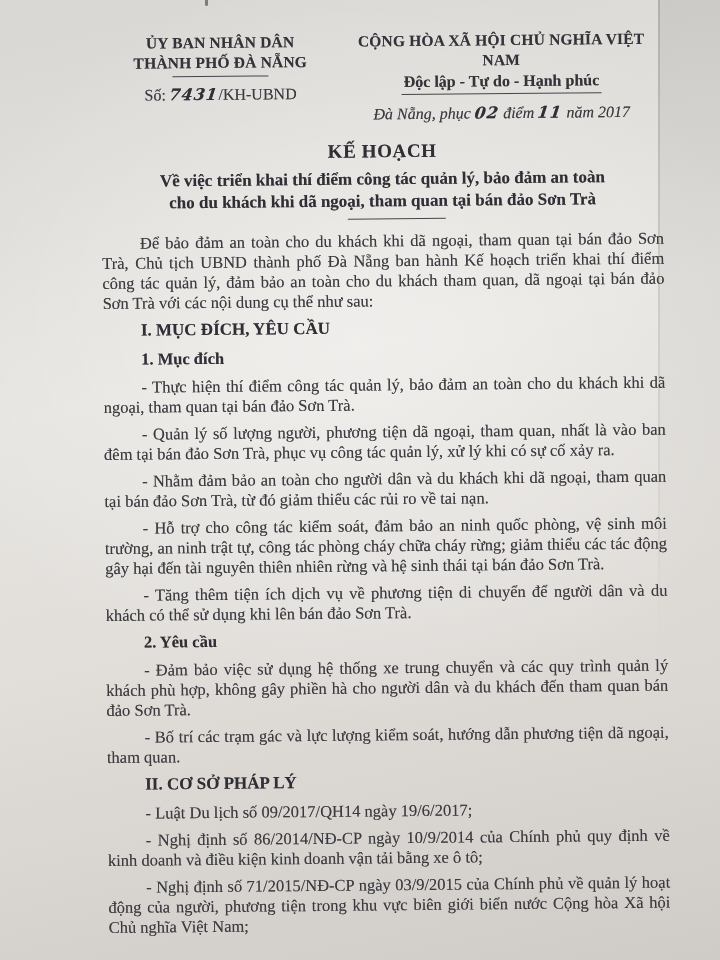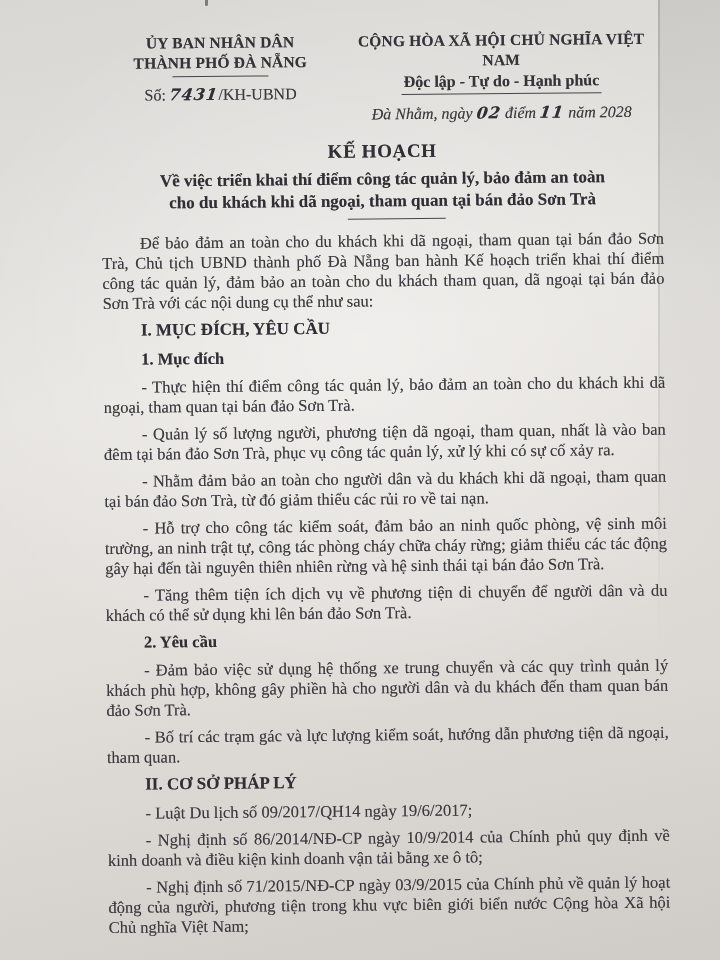--- a/index.html
+++ b/index.html
@@ -69,21 +69,21 @@
   <div class="hdr">
     <div class="hdr-left">
       <div class="hdr-bold">ỦY BAN NHÂN DÂN</div>
       <div class="hdr-bold">THÀNH PHỐ ĐÀ NẴNG</div>
       <div class="org-rule"></div>
       <div class="so-line"><span>Số: </span><span class="hand">7431</span><span>/KH-UBND</span></div>
     </div>
     <div class="hdr-right">
       <div class="hdr-bold">CỘNG HÒA XÃ HỘI CHỦ NGHĨA VIỆT NAM</div>
       <div><span class="motto">Độc lập - Tự do - Hạnh phúc</span></div>
-      <div class="dateline"><span>Đà Nhằm, ngày </span><span class="hand">02</span><span> điểm </span><span class="hand">11</span><span> năm 2028</span></div>
+      <div class="dateline"><span>Đà Nẵng, phục </span><span class="hand">02</span><span> điểm </span><span class="hand">11</span><span> năm 2017</span></div>
     </div>
   </div>
 
   <div class="title-block">
     <div class="doc-type">KẾ HOẠCH</div>
     <div class="subject">
       <div>Về việc triển khai thí điểm công tác quản lý, bảo đảm an toàn</div>
       <div>cho du khách khi dã ngoại, tham quan tại bán đảo Sơn Trà</div>
     </div>
     <div class="subject-rule"></div>

